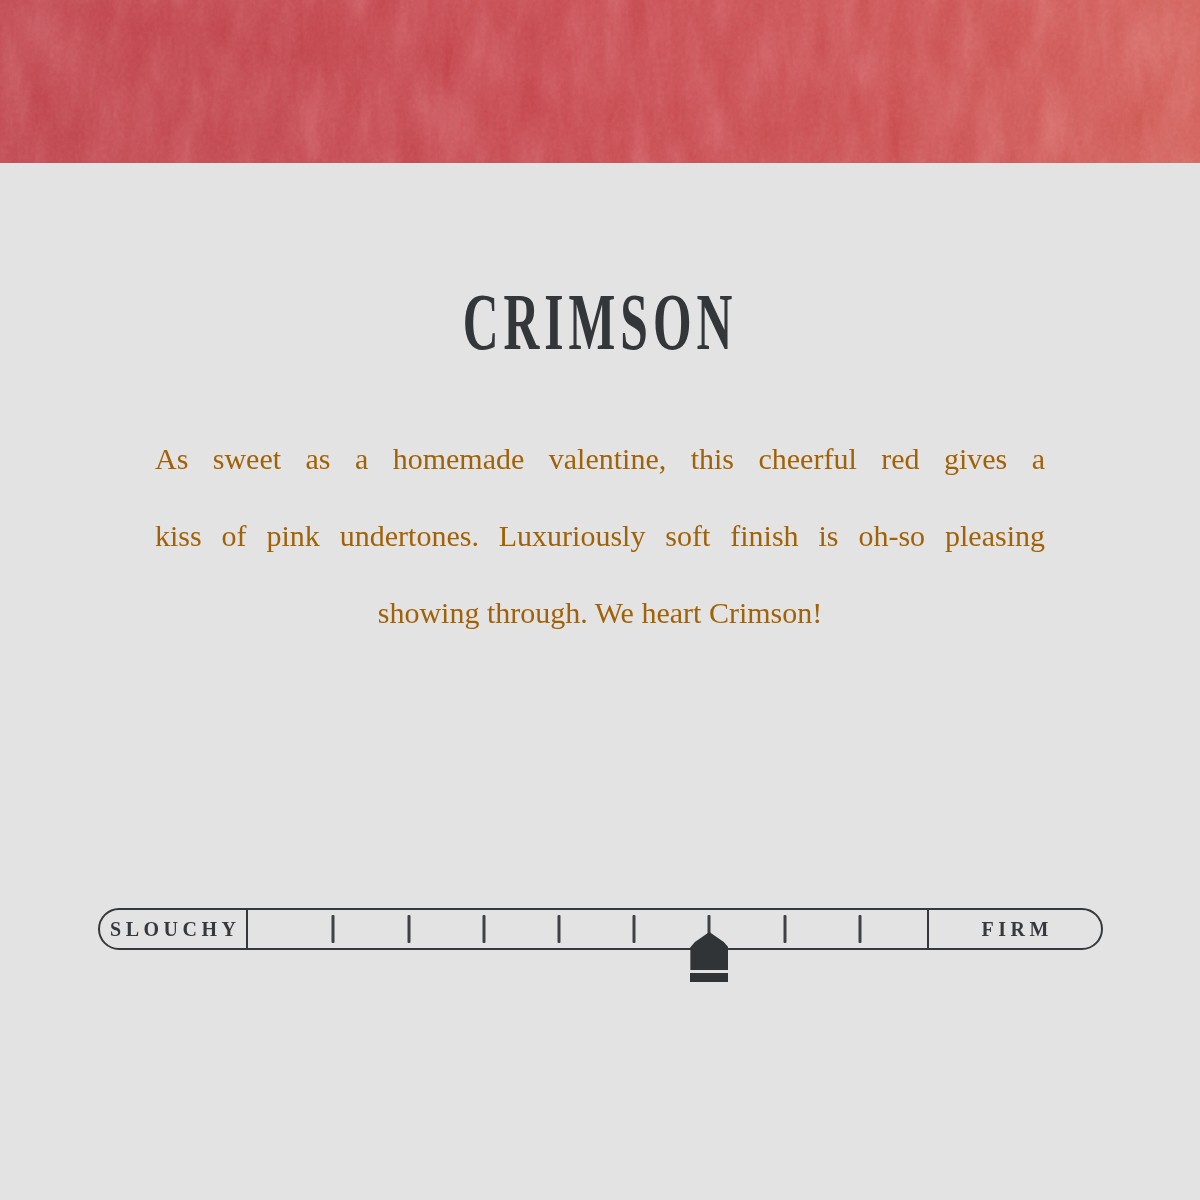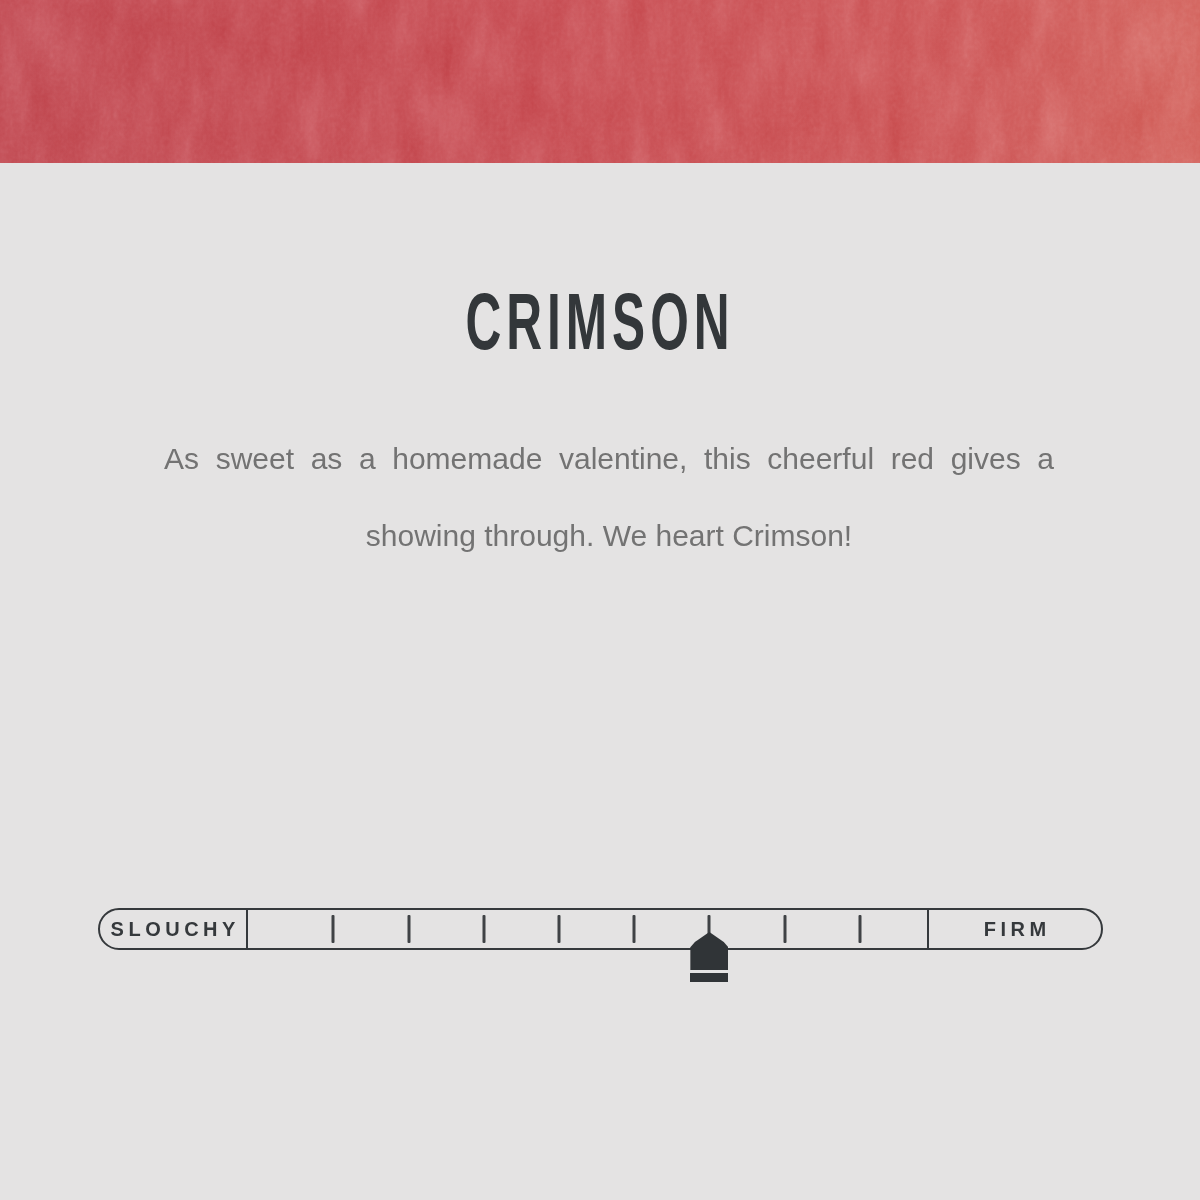--- a/index.html
+++ b/index.html
@@ -1,20 +1,20 @@
 <!DOCTYPE html>
 <html><head>
 <meta charset="utf-8">
 <style>
   html,body { margin:0; padding:0; }
   .page {
     position:relative;
     width:1200px; height:1200px;
     background:#e4e3e3;
-    font-family:Liberation Sans, sans-serif;
+    font-family:Liberation Serif, serif;
     overflow:hidden;
   }
 
   
   .swatch-band {
     position:absolute; top:0; left:0;
     width:1200px; height:163px;
   }
   .swatch-band svg { display:block; }
 
@@ -26,24 +26,24 @@
     text-align:center;
     font-size:80px; line-height:80px;
     font-weight:700;
     letter-spacing:8px;
     color:#33373a;
     transform:scaleX(0.62);
   }
 
   
   .description {
-    position:absolute; top:420px; left:164px;
+    position:absolute; top:420px; left:155px;
     width:890px;
     font-size:30px;
-    color:#737373;
+    color:#a16207;
   }
   .desc-line {
     line-height:77px;
     text-align:justify;
     text-align-last:justify;
   }
   .desc-line.last {
     text-align:center;
     text-align-last:center;
   }
@@ -129,20 +129,21 @@
       <rect width="1200" height="163" fill="url(#redgrad)"></rect>
       <rect width="1200" height="163" filter="url(#leathergrain)" style="mix-blend-mode:soft-light" opacity="0.85"></rect>
       <rect width="1200" height="163" filter="url(#finegrain)" style="mix-blend-mode:soft-light" opacity="0.3"></rect>
     </svg>
   </div>
 
   <h1 class="title">CRIMSON</h1>
 
   <div class="description">
       <div class="desc-line">As sweet as a homemade valentine, this cheerful red gives a</div>
+      <div class="desc-line">kiss of pink undertones. Luxuriously soft finish is oh-so pleasing</div>
       <div class="desc-line last">showing through. We heart Crimson!</div>
     </div>
 
   <div class="scale first">
     <div class="s-left">
       <span class="scale-label">SLOUCHY</span>
     </div>
     <div class="s-mid">
         <div class="tick" style="left: 12.59%;"></div>
         <div class="tick" style="left: 23.661%;"></div>

